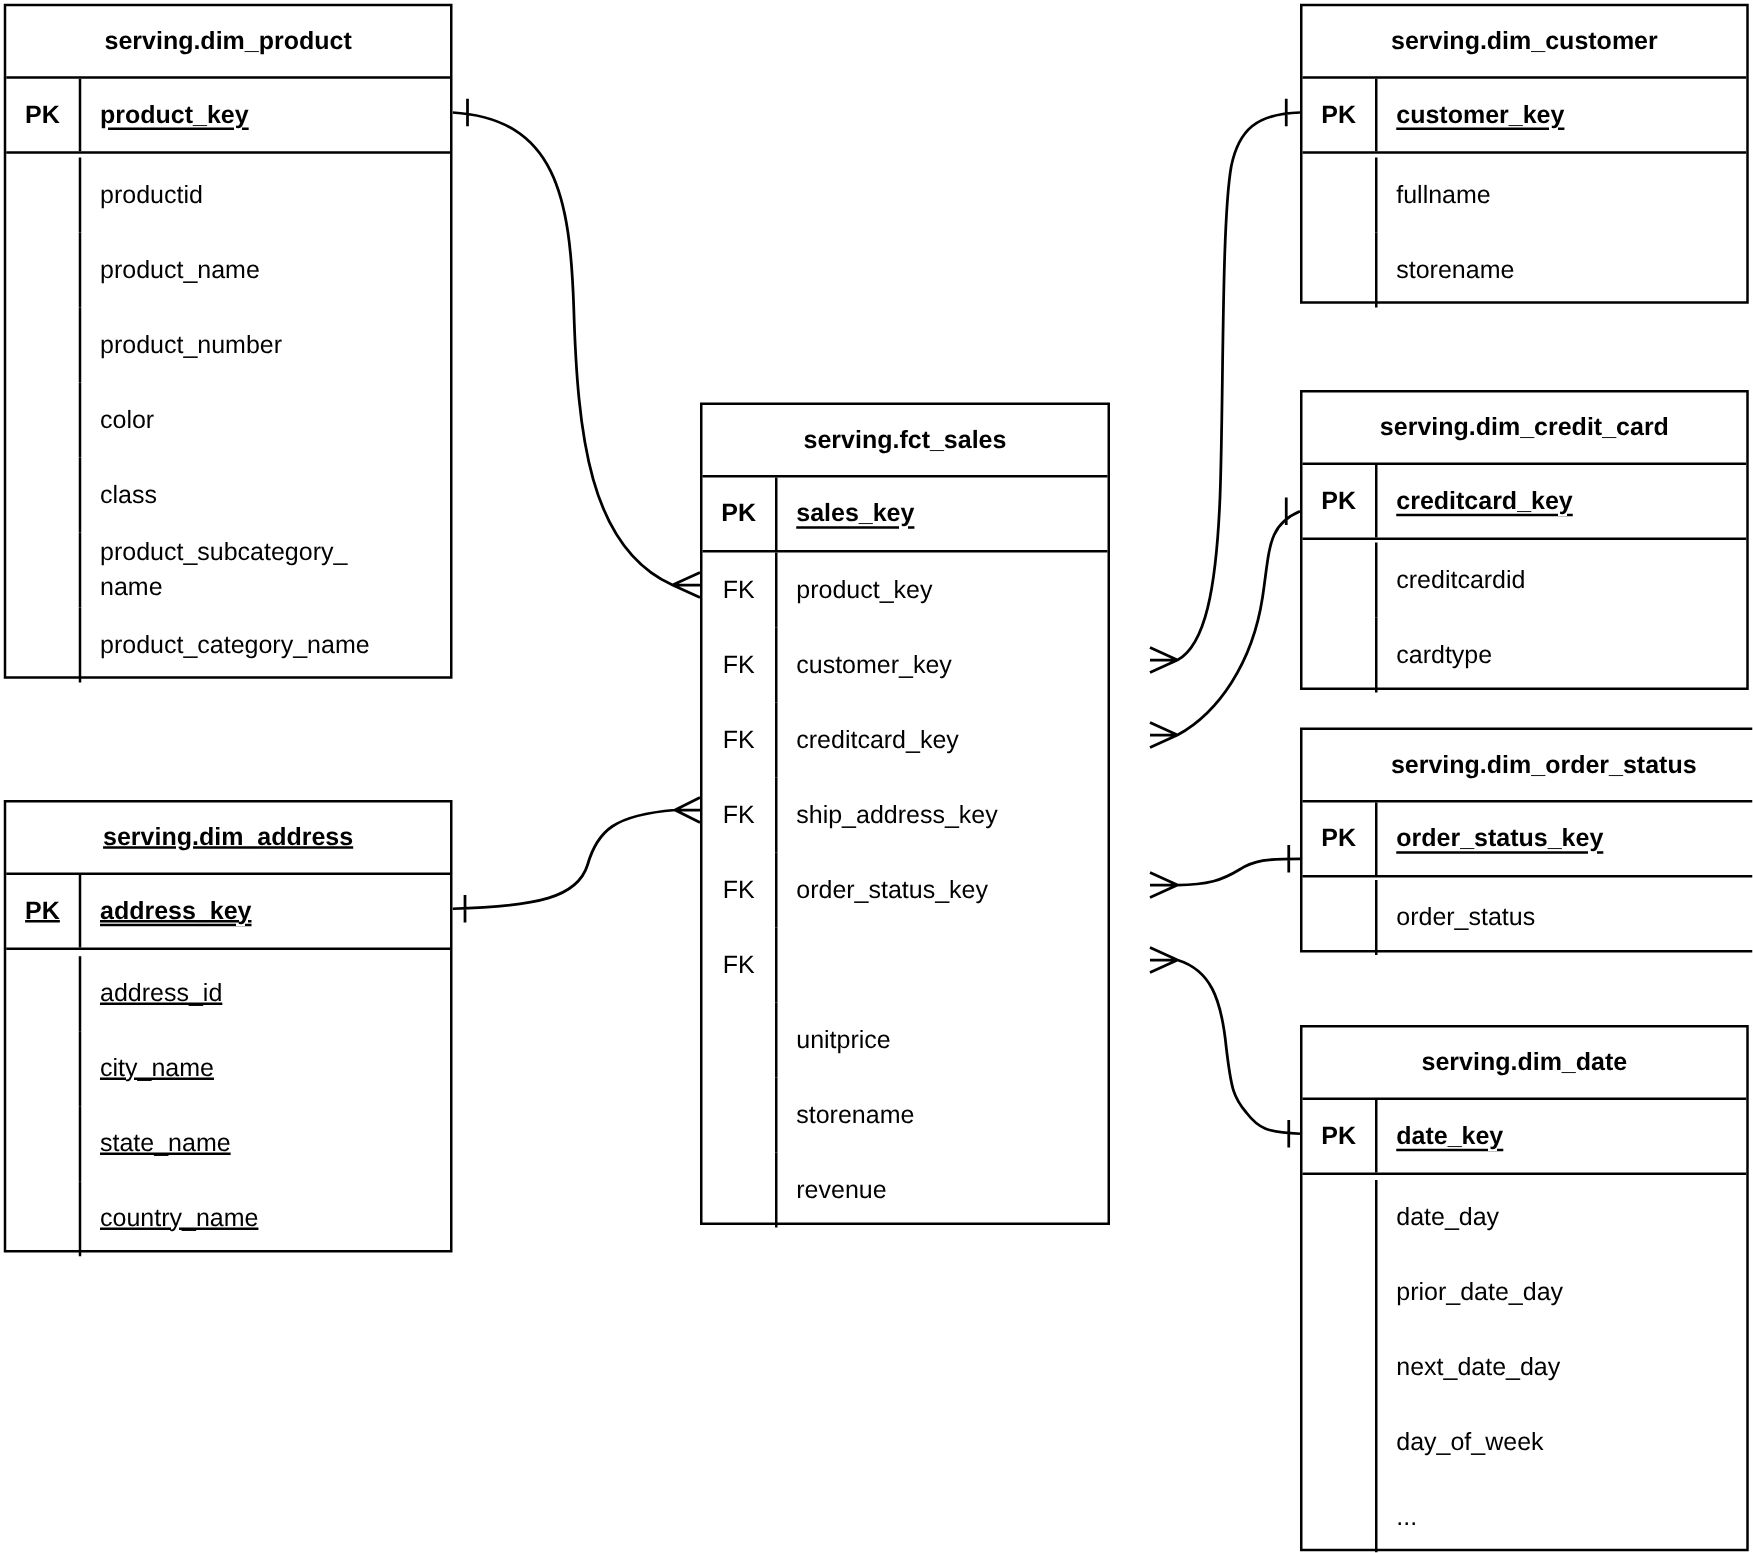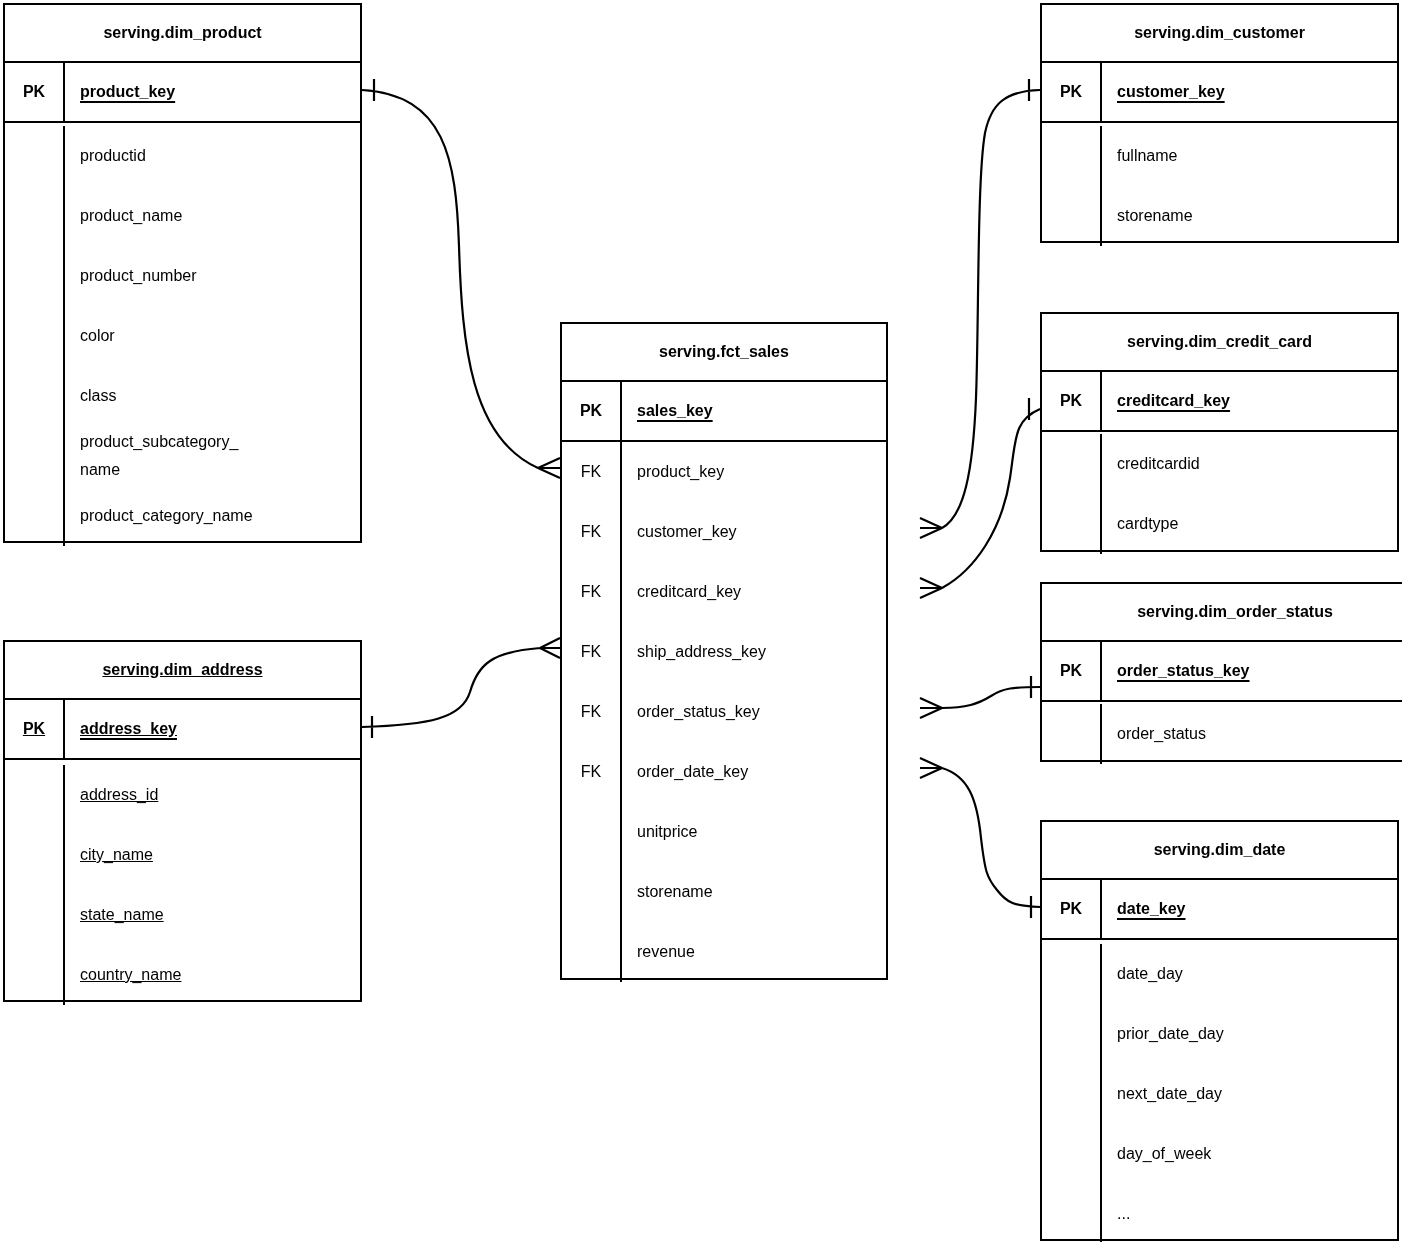--- a/index.html
+++ b/index.html
@@ -16,21 +16,21 @@
     position: absolute;
     left: 0; top: 0;
     width: 1402px; height: 1242px;
     pointer-events: none;
   }
   .tbl {
     position: absolute;
     box-sizing: border-box;
     background: #ffffff;
     border: 2px solid #000000;
-    font-size: 16px;
+    font-size: 20px;
   }
   .tbl-header {
     height: 56px;
     border-bottom: 2px solid #000000;
     display: flex;
     align-items: center;
     justify-content: center;
     font-weight: bold;
     white-space: nowrap;
   }
@@ -179,21 +179,20 @@
       <div class="row body-row">
           <div class="key-cell fk">FK</div>
           <div class="name-cell">ship_address_key</div>
         </div>
       <div class="row body-row">
           <div class="key-cell fk">FK</div>
           <div class="name-cell">order_status_key</div>
         </div>
       <div class="row body-row">
           <div class="key-cell fk">FK</div>
-          <div class="name-cell">order_date_key</div>
         </div>
       <div class="row body-row">
           <div class="key-cell fk"></div>
           <div class="name-cell">unitprice</div>
         </div>
       <div class="row body-row">
           <div class="key-cell fk"></div>
           <div class="name-cell">storename</div>
         </div>
       <div class="row body-row">

